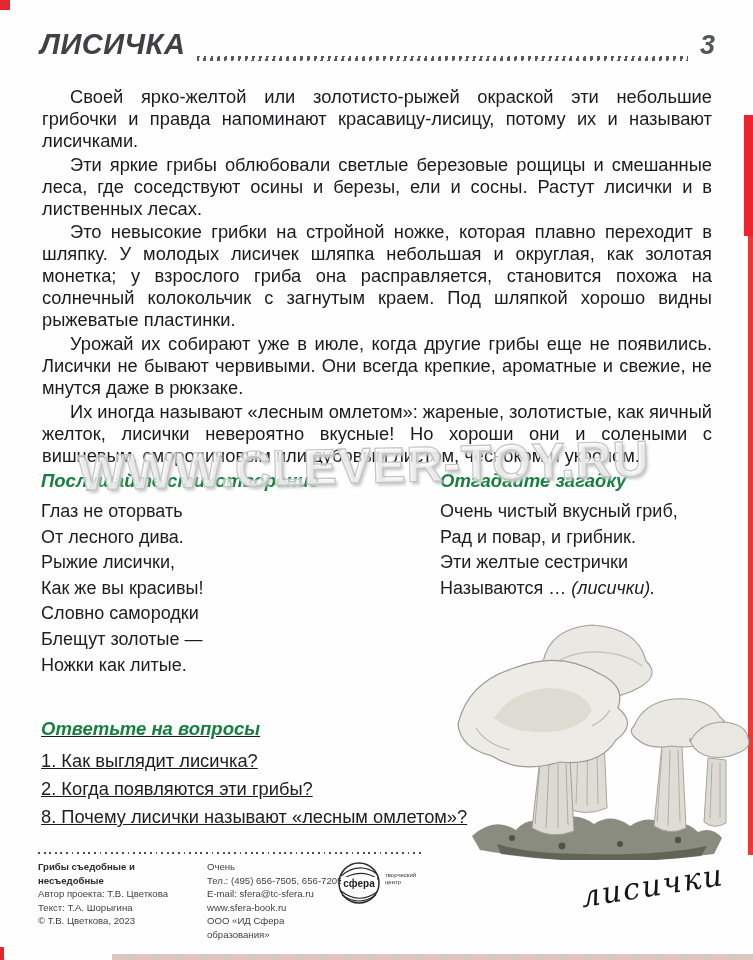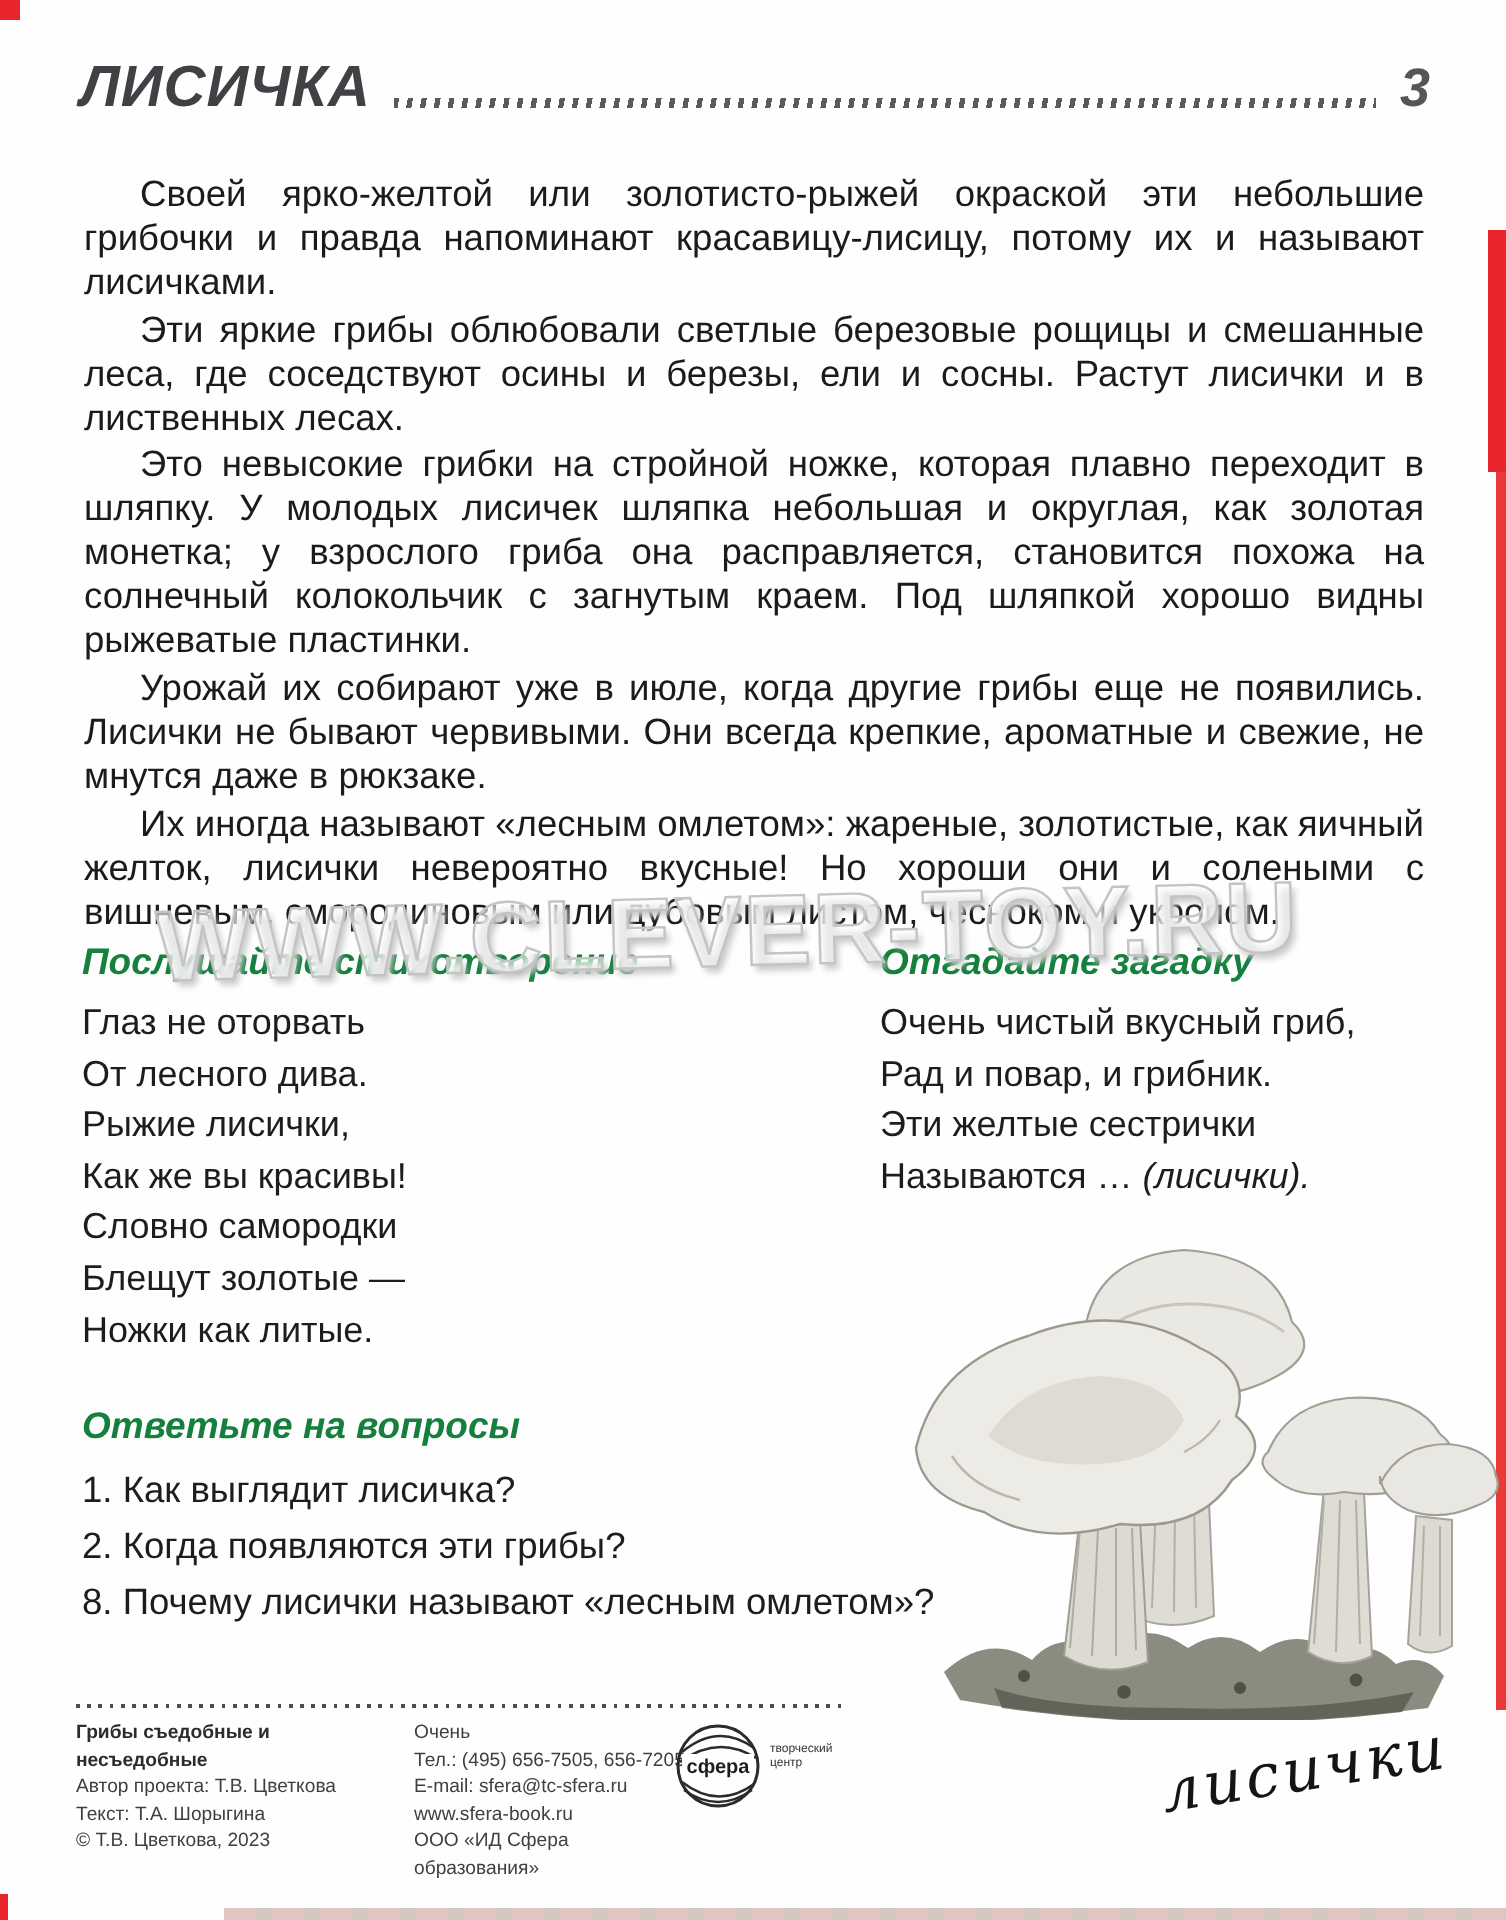--- a/index.html
+++ b/index.html
@@ -1,20 +1,20 @@
 <!DOCTYPE html>
 <html><head>
 <meta charset="utf-8">
 <style>
   html,body{margin:0;padding:0;background:#ffffff;}
   #page{position:relative;width:753px;height:960px;background:#fefefe;overflow:hidden;
         font-family:"Liberation Sans",sans-serif;color:#1d1d1f;}
 
   
-  .header{position:absolute;left:40px;top:28px;right:38px;display:flex;align-items:center;gap:12px;}
+  .header{position:absolute;left:40px;top:28px;right:38px;display:flex;align-items:flex-end;gap:12px;}
   .title{font-size:29px;font-weight:bold;font-style:italic;color:#414145;letter-spacing:.5px;white-space:nowrap;}
   .leader{flex:1;height:5px;margin-top:14px;
           background:repeating-linear-gradient(100deg,#5a5a5e 0 2.6px,transparent 2.6px 6.8px);}
   .pagenum{font-size:27px;font-weight:bold;font-style:italic;color:#55565a;}
 
   
   .article{position:absolute;left:40px;top:84px;width:674px;font-size:18.3px;line-height:21.9px;
            text-align:justify;color:#1b1b1d;}
   .article p{margin:2px;text-indent:28px;}
 
@@ -23,21 +23,21 @@
              letter-spacing:1px;color:rgba(255,255,255,.58);-webkit-text-stroke:1.2px #c4c4c4;
              text-shadow:2px 3px 3px #c9c9c9;transform:rotate(-1.5deg);white-space:nowrap;
              pointer-events:none;z-index:5;}
 
   .col-heading{font-size:18.5px;font-weight:bold;font-style:italic;color:#15803d;margin:0 0 7px 0;}
   .poem{position:absolute;left:41px;top:470px;width:370px;}
   .poem .line,.riddle .line{font-size:18px;line-height:25.6px;}
   .riddle{position:absolute;left:440px;top:470px;width:300px;}
   .italic{font-style:italic;}
 
-  .questions{position:absolute;left:41px;top:702px;width:470px;z-index:4;}
+  .questions{position:absolute;left:41px;top:718px;width:470px;z-index:4;text-decoration:underline;}
   .questions .q{font-size:18.3px;line-height:28px;}
 
   
   .illustration{position:absolute;left:442px;top:598px;width:308px;height:262px;z-index:2;}
 
   
   .footer-dots{position:absolute;left:38px;top:852px;width:384px;height:2.4px;
                background:repeating-linear-gradient(90deg,#4c4c4c 0 1.9px,transparent 1.9px 5.6px);}
   .footer{position:absolute;left:0;top:860px;width:730px;height:70px;font-size:9.6px;color:#3f3f42;}
   .f-col1{position:absolute;left:38px;top:0;width:165px;line-height:13.5px;}

